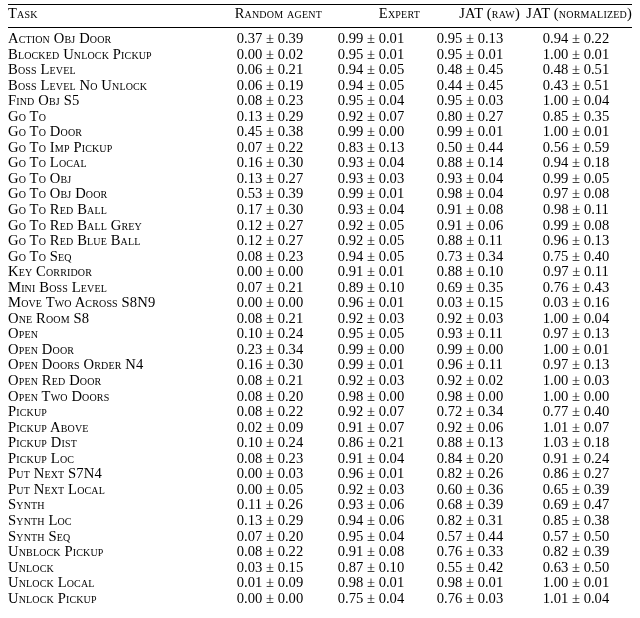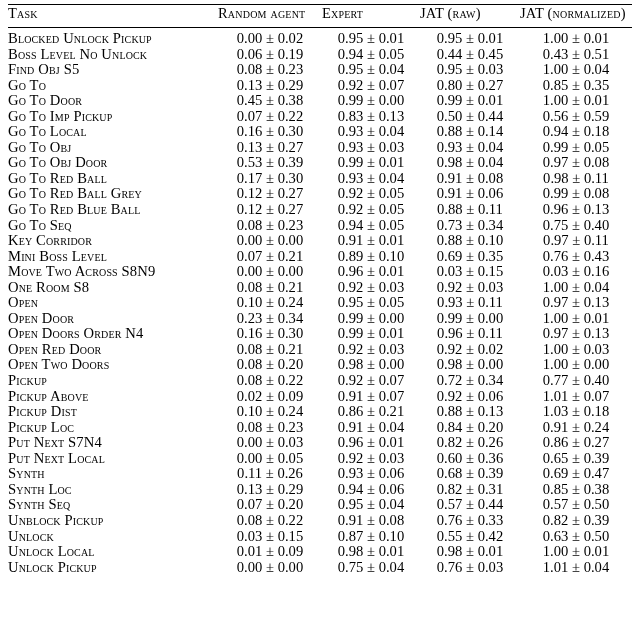--- a/index.html
+++ b/index.html
@@ -76,21 +76,21 @@
     margin-top: 8px;
   }
   th.task-head { padding-left: 1px; }
   td.task-cell { padding-left: 1px; }
 
   td.num-cell {
     text-align: center;
     font-variant: normal;
   }
   th.num-head {
-    text-align: left;
+    text-align: right;
   }
 
   
   col.c-task  { width: 210px; }
   col.c-rand  { width: 104px; }
   col.c-exp   { width: 98px;  }
   col.c-raw   { width: 100px; }
   col.c-norm  { width: 112px; }
 </style>
 </head>
@@ -117,28 +117,42 @@
         <th class="num-head">JAT (normalized)</th>
       </tr>
       <tr class="rule-mid">
         <td colspan="5"></td>
       </tr>
     </thead>
     <tbody id="table-body">
       <tr class="spacer-top">
           <td colspan="5"></td>
         </tr>
+    <tr class="data-row">
+          <td class="task-cell">Action Obj Door</td>
+          <td class="num-cell">0.37 ± 0.39</td>
+          <td class="num-cell">0.99 ± 0.01</td>
+          <td class="num-cell">0.95 ± 0.13</td>
+          <td class="num-cell">0.94 ± 0.22</td>
+        </tr>
         <tr class="data-row">
           <td class="task-cell">Blocked Unlock Pickup</td>
           <td class="num-cell">0.00 ± 0.02</td>
           <td class="num-cell">0.95 ± 0.01</td>
           <td class="num-cell">0.95 ± 0.01</td>
           <td class="num-cell">1.00 ± 0.01</td>
         </tr>
         <tr class="data-row">
+          <td class="task-cell">Boss Level</td>
+          <td class="num-cell">0.06 ± 0.21</td>
+          <td class="num-cell">0.94 ± 0.05</td>
+          <td class="num-cell">0.48 ± 0.45</td>
+          <td class="num-cell">0.48 ± 0.51</td>
+        </tr>
+        <tr class="data-row">
           <td class="task-cell">Boss Level No Unlock</td>
           <td class="num-cell">0.06 ± 0.19</td>
           <td class="num-cell">0.94 ± 0.05</td>
           <td class="num-cell">0.44 ± 0.45</td>
           <td class="num-cell">0.43 ± 0.51</td>
         </tr>
         <tr class="data-row">
           <td class="task-cell">Find Obj S5</td>
           <td class="num-cell">0.08 ± 0.23</td>
           <td class="num-cell">0.95 ± 0.04</td>

